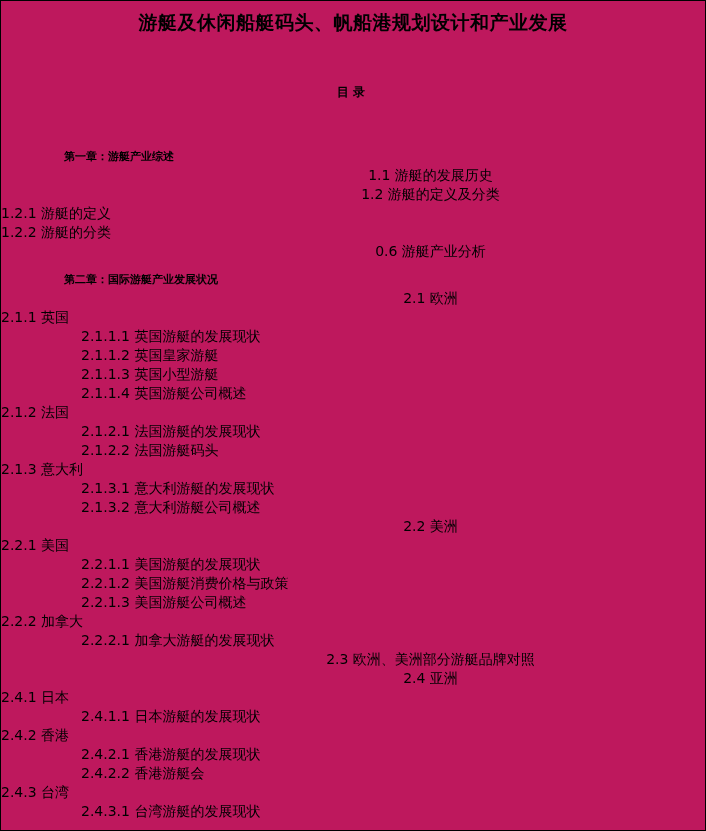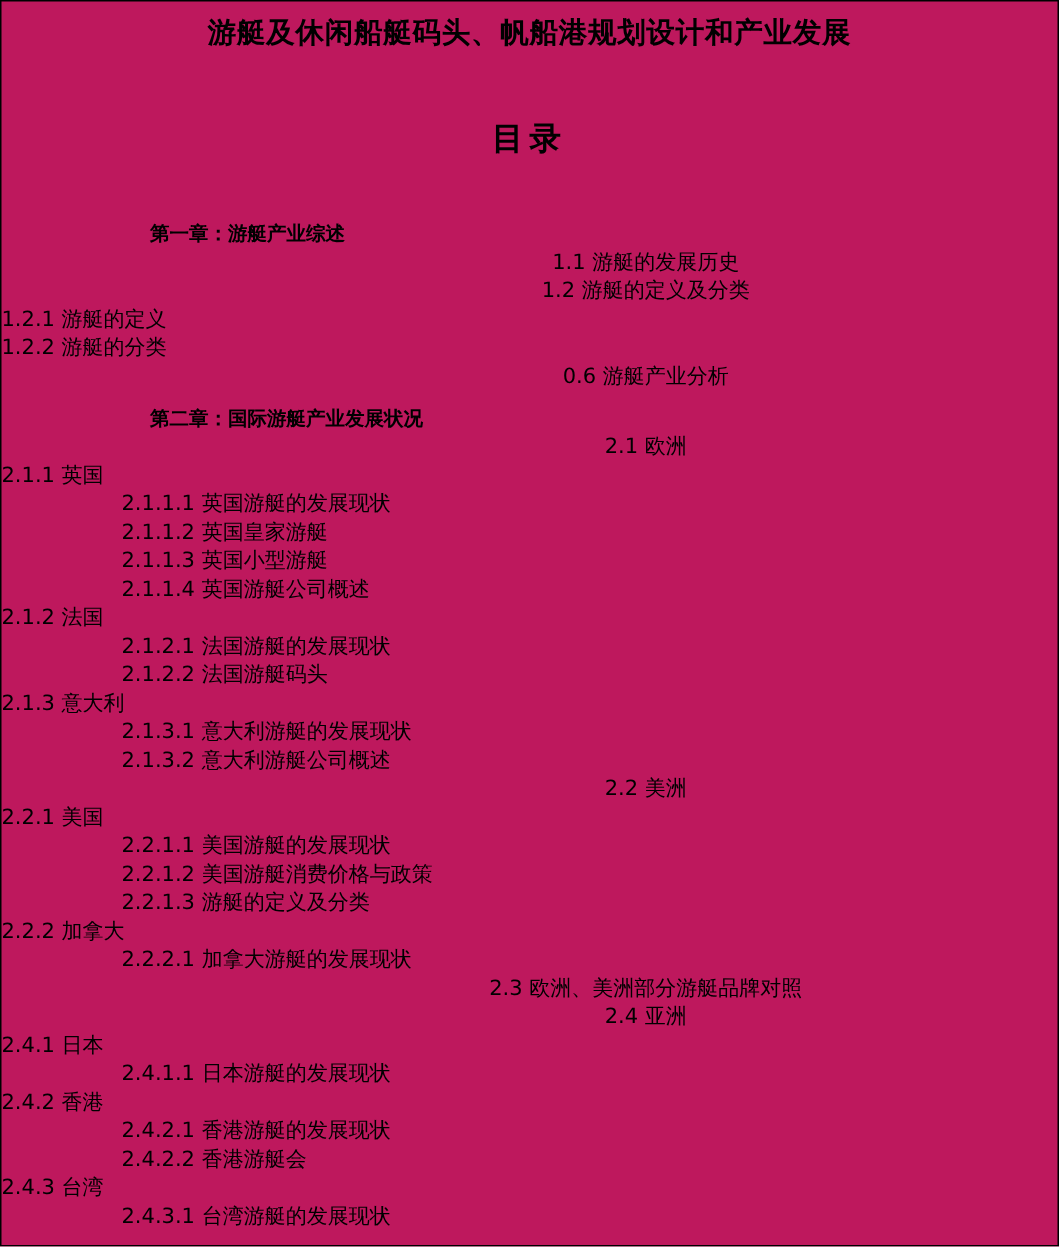--- a/index.html
+++ b/index.html
@@ -31,40 +31,40 @@
     letter-spacing: 0.5px;
     white-space: nowrap;
   }
   .toc-heading {
     position: absolute;
     top: 79px;
     left: 0;
     right: 0;
     margin: 0;
     text-align: center;
-    font-size: 21px;
+    font-size: 12px;
     font-weight: bold;
     line-height: 24px;
     letter-spacing: 4px;
   }
   .toc {
     position: absolute;
     top: 146px;
     left: 0;
     right: 0;
   }
   .toc-row {
     height: 19px;
     line-height: 19px;
     font-size: 14px;
     white-space: nowrap;
   }
   .toc-row.level-1 {
-    padding-left: 99px;
-    font-size: 13px;
+    padding-left: 63px;
+    font-size: 11px;
     font-weight: bold;
   }
   .toc-row.level-2 { padding-left: 155px; text-align: center; }
   .toc-row.level-3 { }
   .toc-row.level-4 { padding-left: 80px; }
   
   .toc .toc-row.level-1:not(:first-child) { margin-top: 9px; }
 </style>
 </head>
 <body>
@@ -89,21 +89,21 @@
       <div class="toc-row level-3">2.1.2 法国</div>
       <div class="toc-row level-4">2.1.2.1 法国游艇的发展现状</div>
       <div class="toc-row level-4">2.1.2.2 法国游艇码头</div>
       <div class="toc-row level-3">2.1.3 意大利</div>
       <div class="toc-row level-4">2.1.3.1 意大利游艇的发展现状</div>
       <div class="toc-row level-4">2.1.3.2 意大利游艇公司概述</div>
       <div class="toc-row level-2">2.2 美洲</div>
       <div class="toc-row level-3">2.2.1 美国</div>
       <div class="toc-row level-4">2.2.1.1 美国游艇的发展现状</div>
       <div class="toc-row level-4">2.2.1.2 美国游艇消费价格与政策</div>
-      <div class="toc-row level-4">2.2.1.3 游艇的定义及分类</div>
+      <div class="toc-row level-4">2.2.1.3 美国游艇公司概述</div>
       <div class="toc-row level-3">2.2.2 加拿大</div>
       <div class="toc-row level-4">2.2.2.1 加拿大游艇的发展现状</div>
       <div class="toc-row level-2">2.3 欧洲、美洲部分游艇品牌对照</div>
       <div class="toc-row level-2">2.4 亚洲</div>
       <div class="toc-row level-3">2.4.1 日本</div>
       <div class="toc-row level-4">2.4.1.1 日本游艇的发展现状</div>
       <div class="toc-row level-3">2.4.2 香港</div>
       <div class="toc-row level-4">2.4.2.1 香港游艇的发展现状</div>
       <div class="toc-row level-4">2.4.2.2 香港游艇会</div>
       <div class="toc-row level-3">2.4.3 台湾</div>

